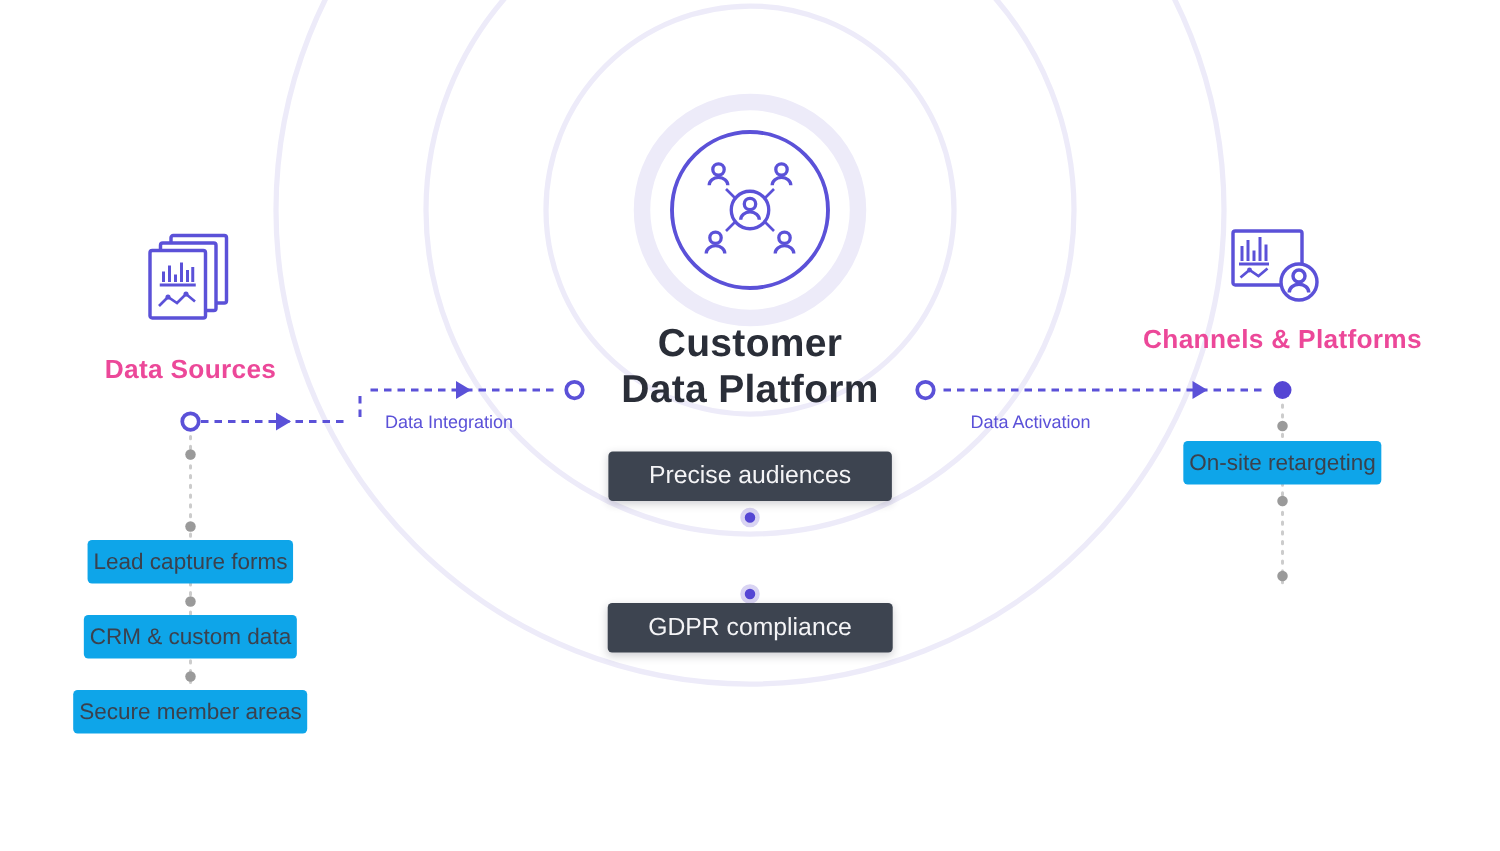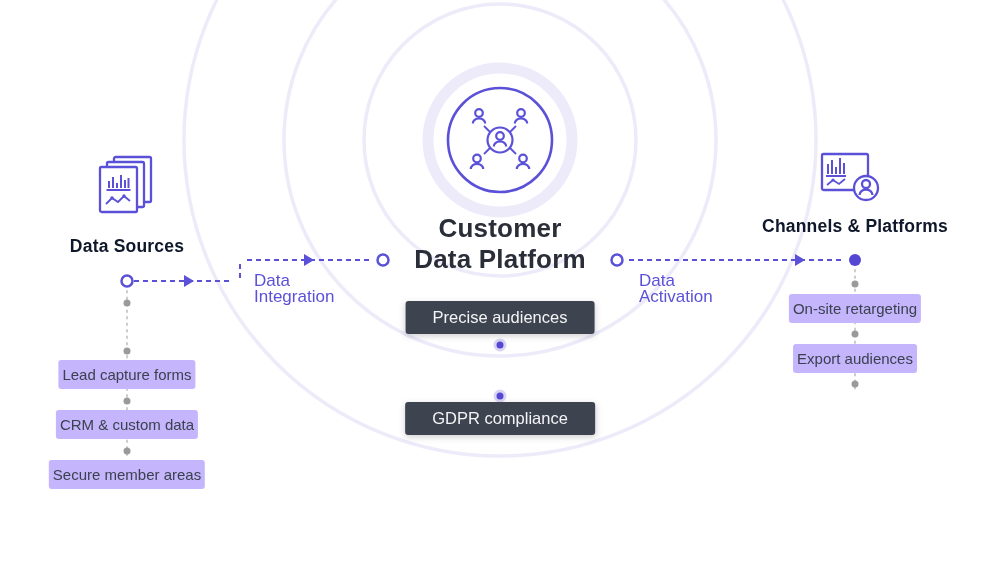--- a/index.html
+++ b/index.html
@@ -1,22 +1,22 @@
 <!DOCTYPE html>
 <html><head>
 <meta charset="utf-8">
 <style>
   html,body{margin:0;padding:0;}
   body{font-family:"Liberation Sans", sans-serif; background:#ffffff;}
   .stage{position:relative;width:1000px;height:567px;background:#ffffff;overflow:hidden;}
   .layer{position:absolute;left:0;top:0;}
-  .col-title{position:absolute;transform:translateX(-50%);font-size:17.5px;font-weight:700;color:#0f172a;white-space:nowrap;letter-spacing:.2px;}
+  .col-title{position:absolute;transform:translateX(-50%);font-size:17.5px;font-weight:700;color:#ec4899;white-space:nowrap;letter-spacing:.2px;}
   .cdp-title{position:absolute;transform:translateX(-50%);font-size:26px;font-weight:600;color:#2a2e38;text-align:center;line-height:31px;letter-spacing:.2px;}
-  .flow-label{position:absolute;transform:translateX(-50%);width:88px;text-align:left;font-size:17px;line-height:16px;color:#5b51d8;}
-  .pill{position:absolute;transform:translateX(-50%);background:#c4b5fd;color:#3b414d;font-size:15px;padding:6px 4px;border-radius:3px;white-space:nowrap;}
+  .flow-label{position:absolute;transform:translateX(-50%);width:88px;text-align:right;font-size:12px;line-height:16px;color:#5b51d8;}
+  .pill{position:absolute;transform:translateX(-50%);background:#0ea5e9;color:#3b414d;font-size:15px;padding:6px 4px;border-radius:3px;white-space:nowrap;}
   .dark-box{position:absolute;transform:translateX(-50%);background:#3d4450;color:#f4f4f6;font-size:16.5px;padding:7px 27px;border-radius:3px;white-space:nowrap;box-shadow:0 2px 6px rgba(40,40,60,.22);}
 </style>
 </head>
 <body>
 
 <div class="stage">
 
   <svg class="layer" width="1000" height="567" viewBox="0 0 1000 567">
 
     <g fill="none" stroke="#edebf9">
@@ -130,18 +130,17 @@
   </div>
 
   <div class="flow-label" style="left:298px;top:273px">Data Integration</div>
   <div class="flow-label" style="left:683px;top:273px">Data Activation</div>
 
   <div class="pill" style="left:127px;top:360px">Lead capture forms</div>
   <div class="pill" style="left:127px;top:410px">CRM &amp; custom data</div>
   <div class="pill" style="left:127px;top:460px">Secure member areas</div>
 
   <div class="pill" style="left:855px;top:294px">On-site retargeting</div>
-  <div class="pill" style="left:855px;top:344px">Export audiences</div>
 
   <div class="dark-box" style="left:500px;top:301px">Precise audiences</div>
   <div class="dark-box" style="left:500px;top:402px">GDPR compliance</div>
 
 </div>
 
 </body></html>

